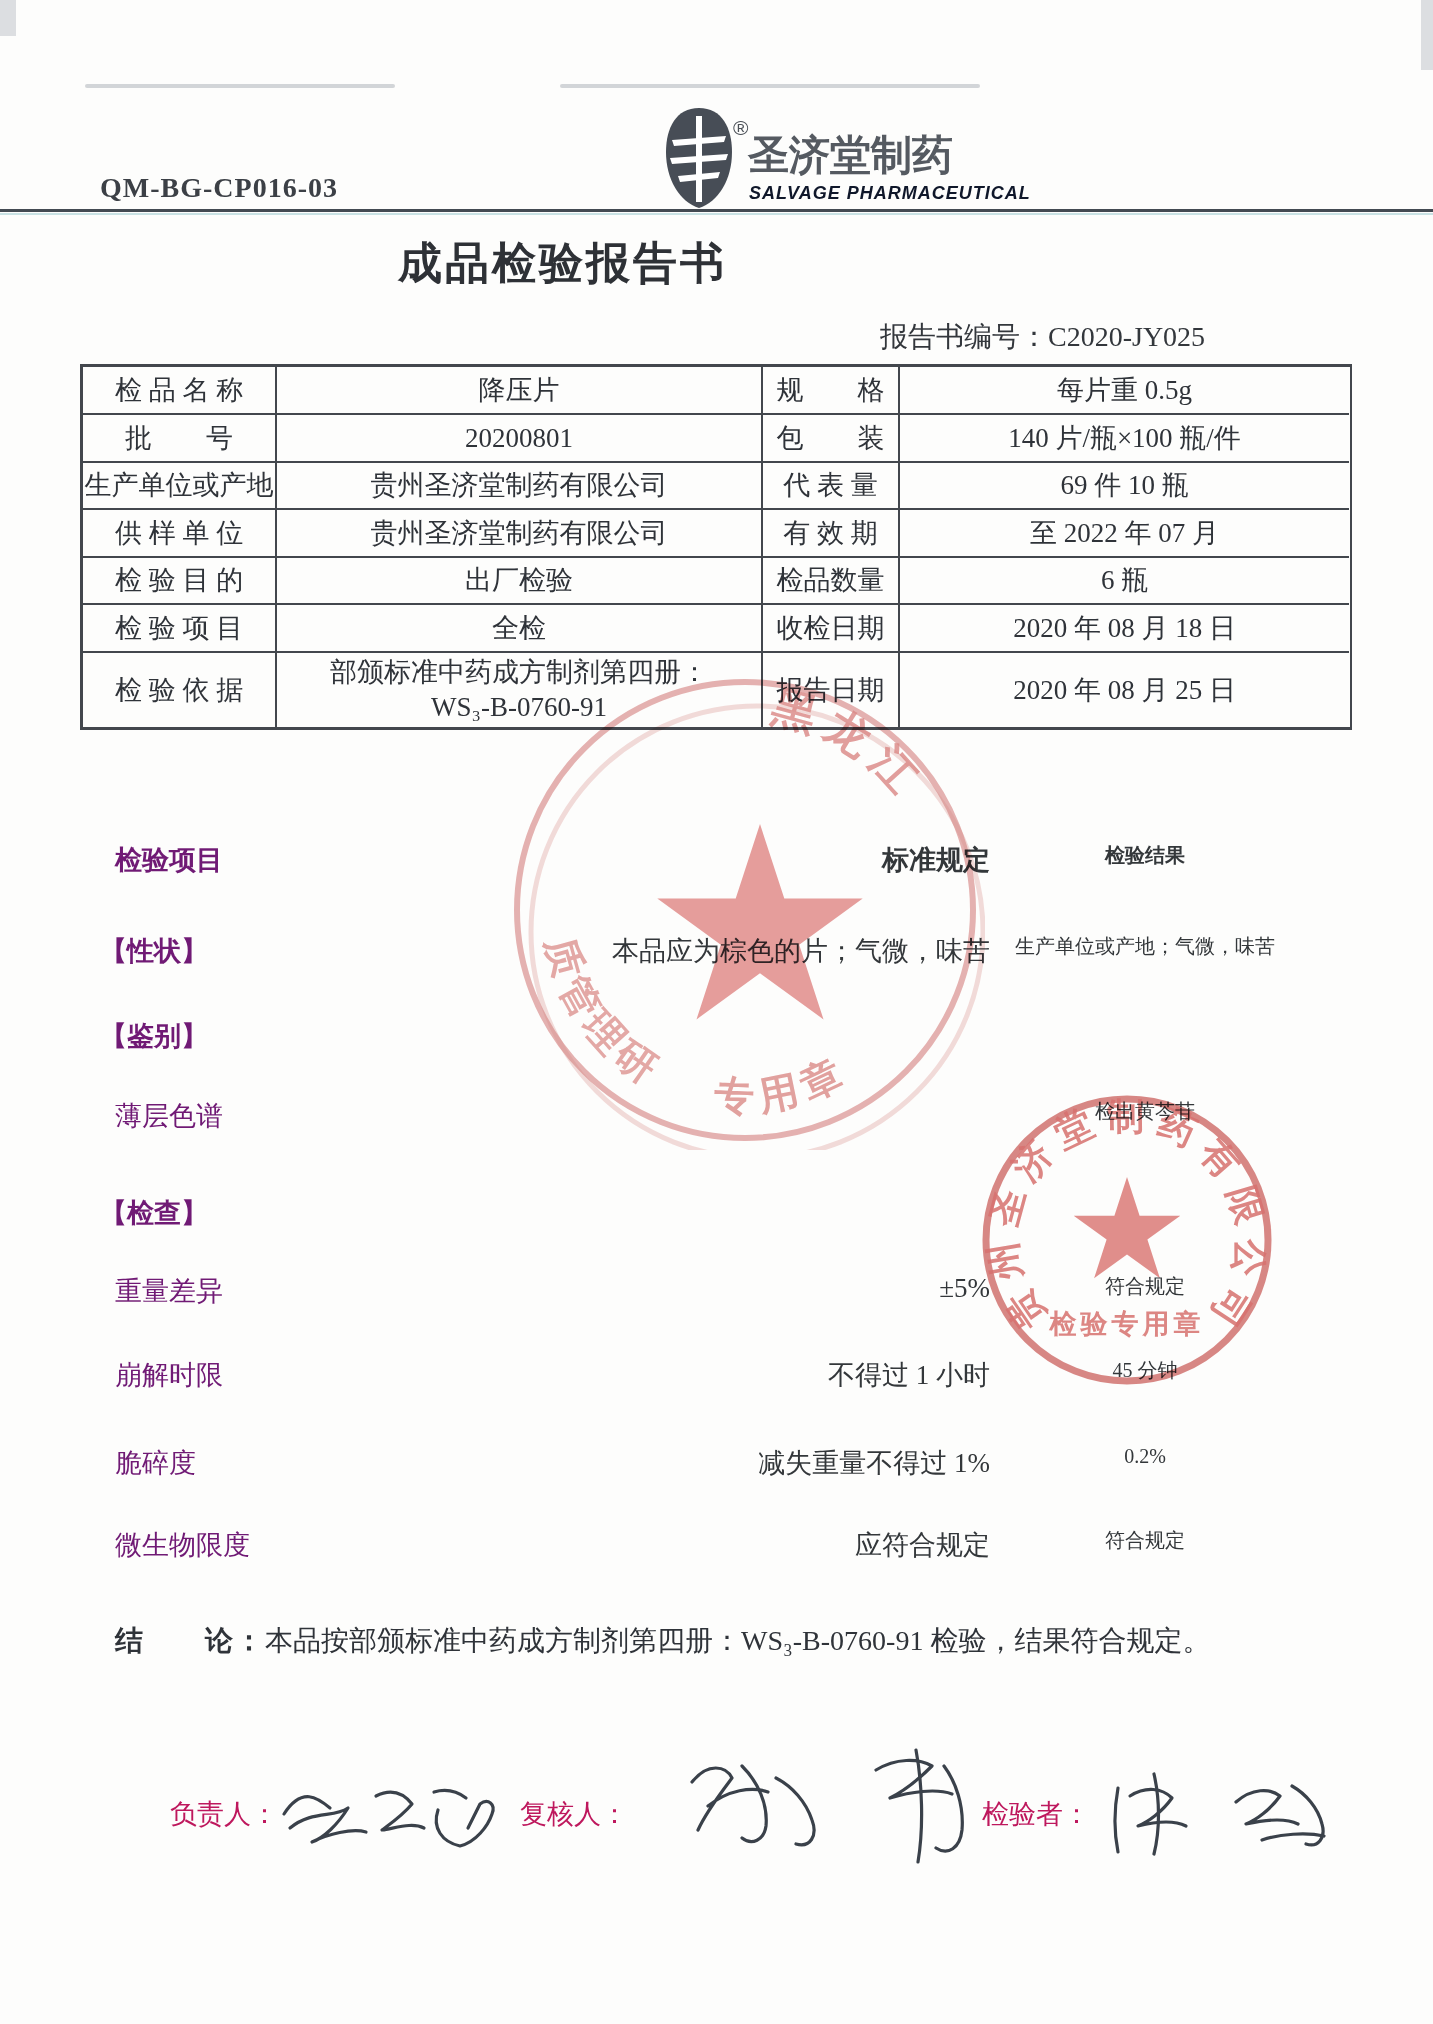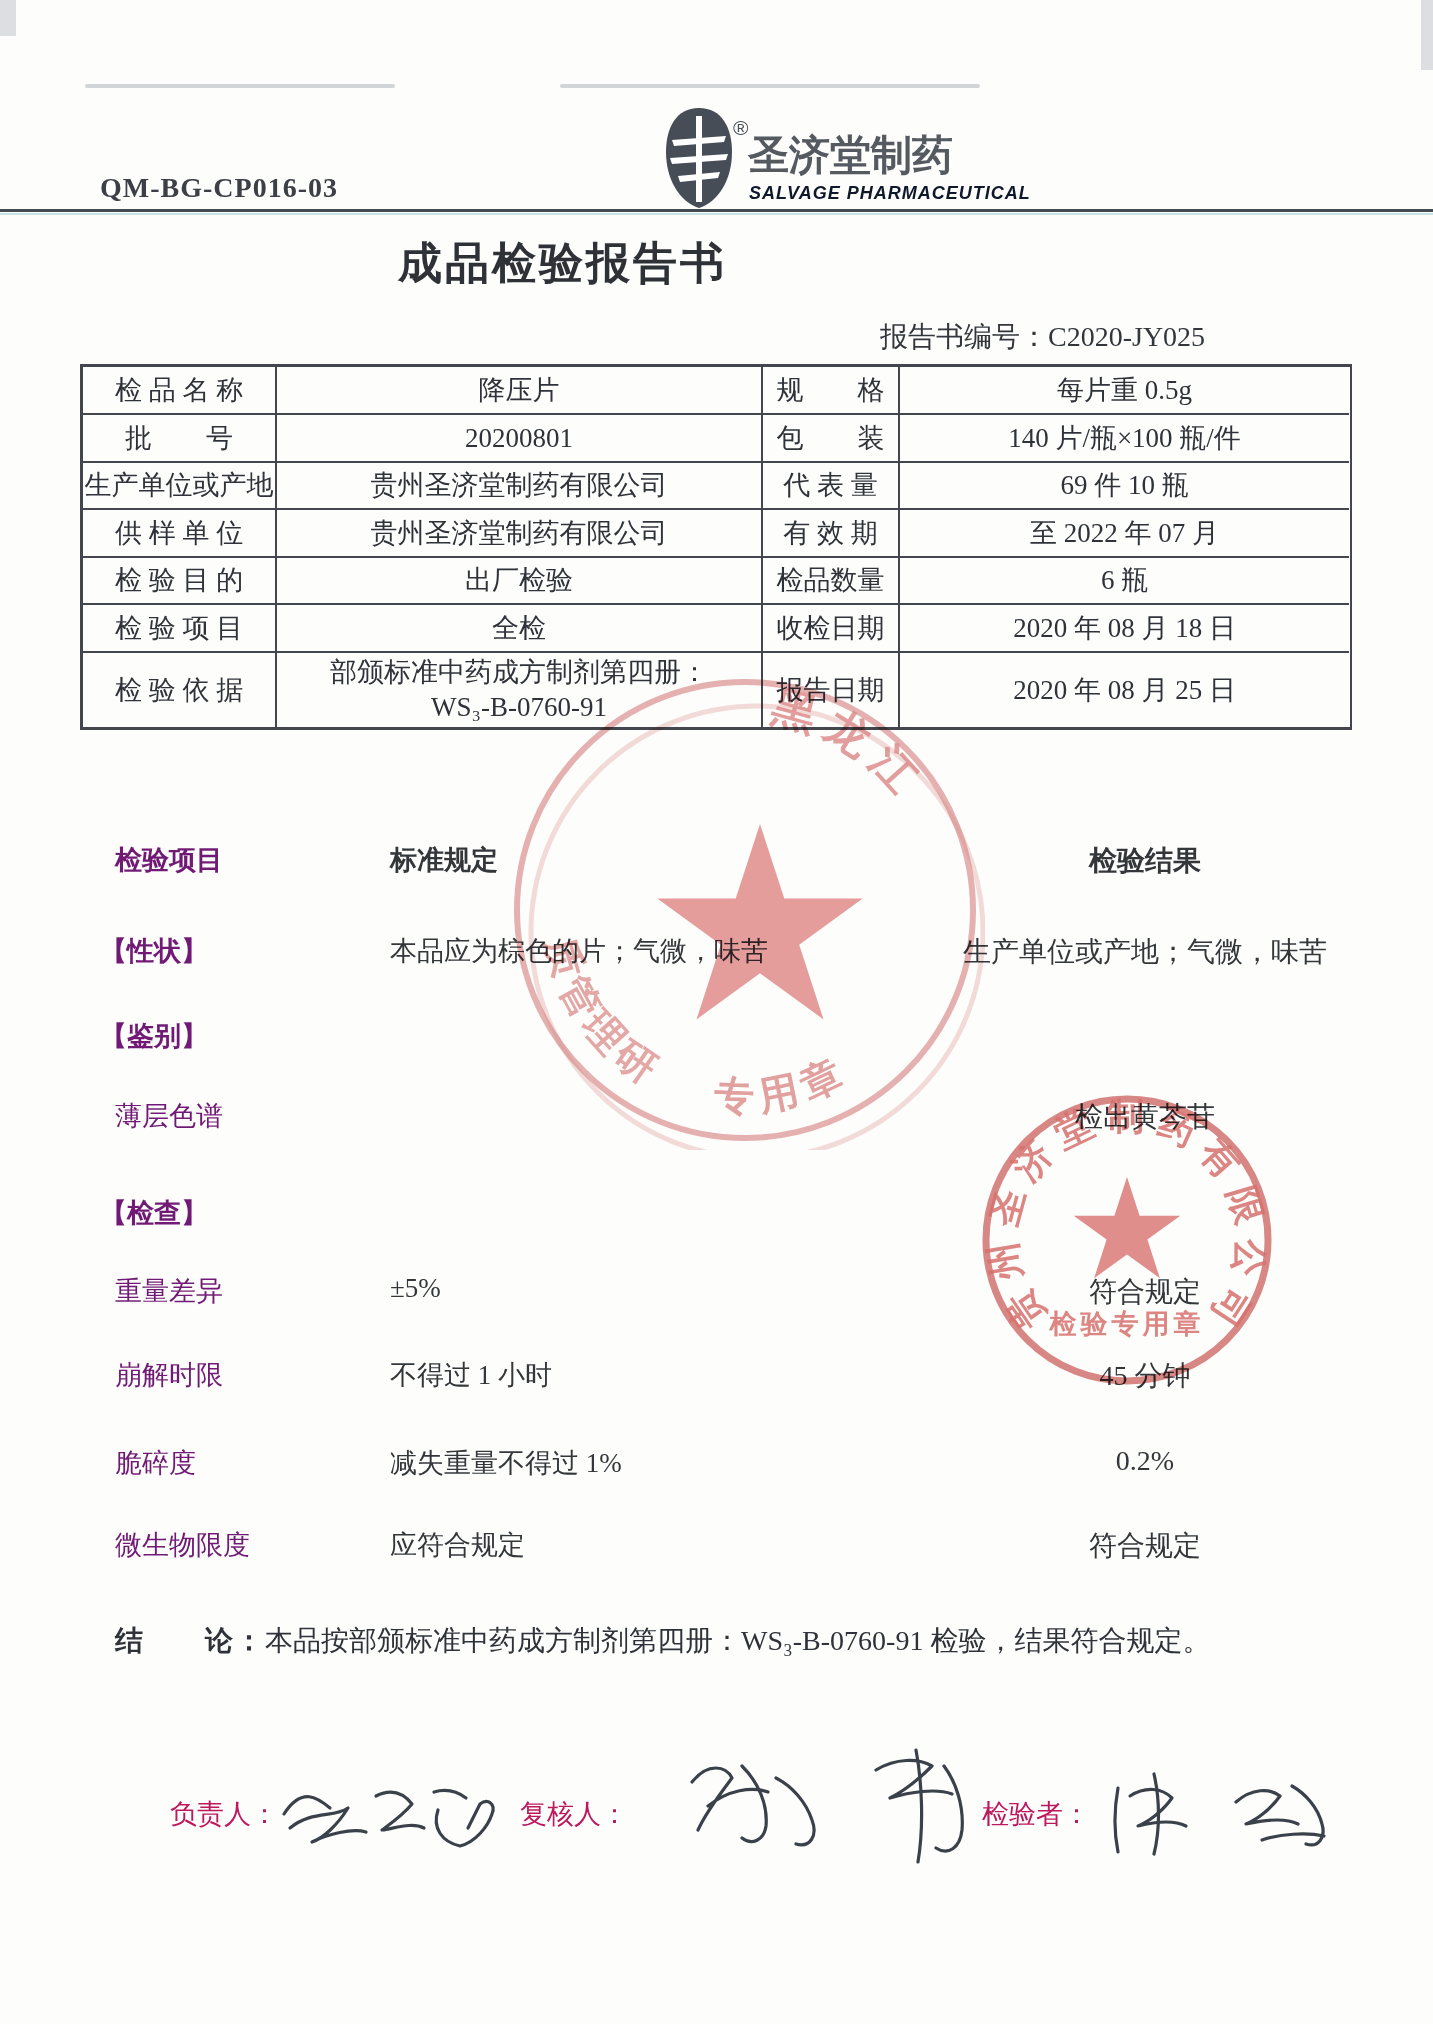--- a/index.html
+++ b/index.html
@@ -41,22 +41,22 @@
     overflow:hidden;
   }
   .cell.last-col{border-right:none;}
   .cell.last-row{border-bottom:none;}
   .two-line div{line-height:1.3;}
 
   
   .r-item{position:absolute;left:115px;font-size:27px;color:#701a75;}
   .r-head{font-weight:600;}
   .r-sec{left:100px;font-weight:600;}
-  .r-std{position:absolute;left:390px;width:600px;text-align:left;font-size:27px;color:#33373a;}
-  .r-res{position:absolute;left:895px;width:500px;text-align:center;font-size:28px;color:#33373a;}
+  .r-std{position:absolute;left:390px;width:600px;text-align:right;font-size:27px;color:#33373a;}
+  .r-res{position:absolute;left:895px;width:500px;text-align:center;font-size:20px;color:#33373a;}
 
   .conclusion{position:absolute;left:115px;top:1622px;width:1250px;font-size:28px;color:#2f3339;}
   .conclusion b{letter-spacing:2px;}
 
   .sig-label{position:absolute;top:1796px;font-size:27px;color:#be185d;}
   .sig-svg{position:absolute;}
   .sig-stroke{fill:none;stroke:#3a414a;stroke-width:3.2;stroke-linecap:round;stroke-linejoin:round;}
 
   .stamp{position:absolute;mix-blend-mode:multiply;pointer-events:none;}
   .stamp text{font-family:"Liberation Serif","DejaVu Serif",serif;font-weight:600;}

